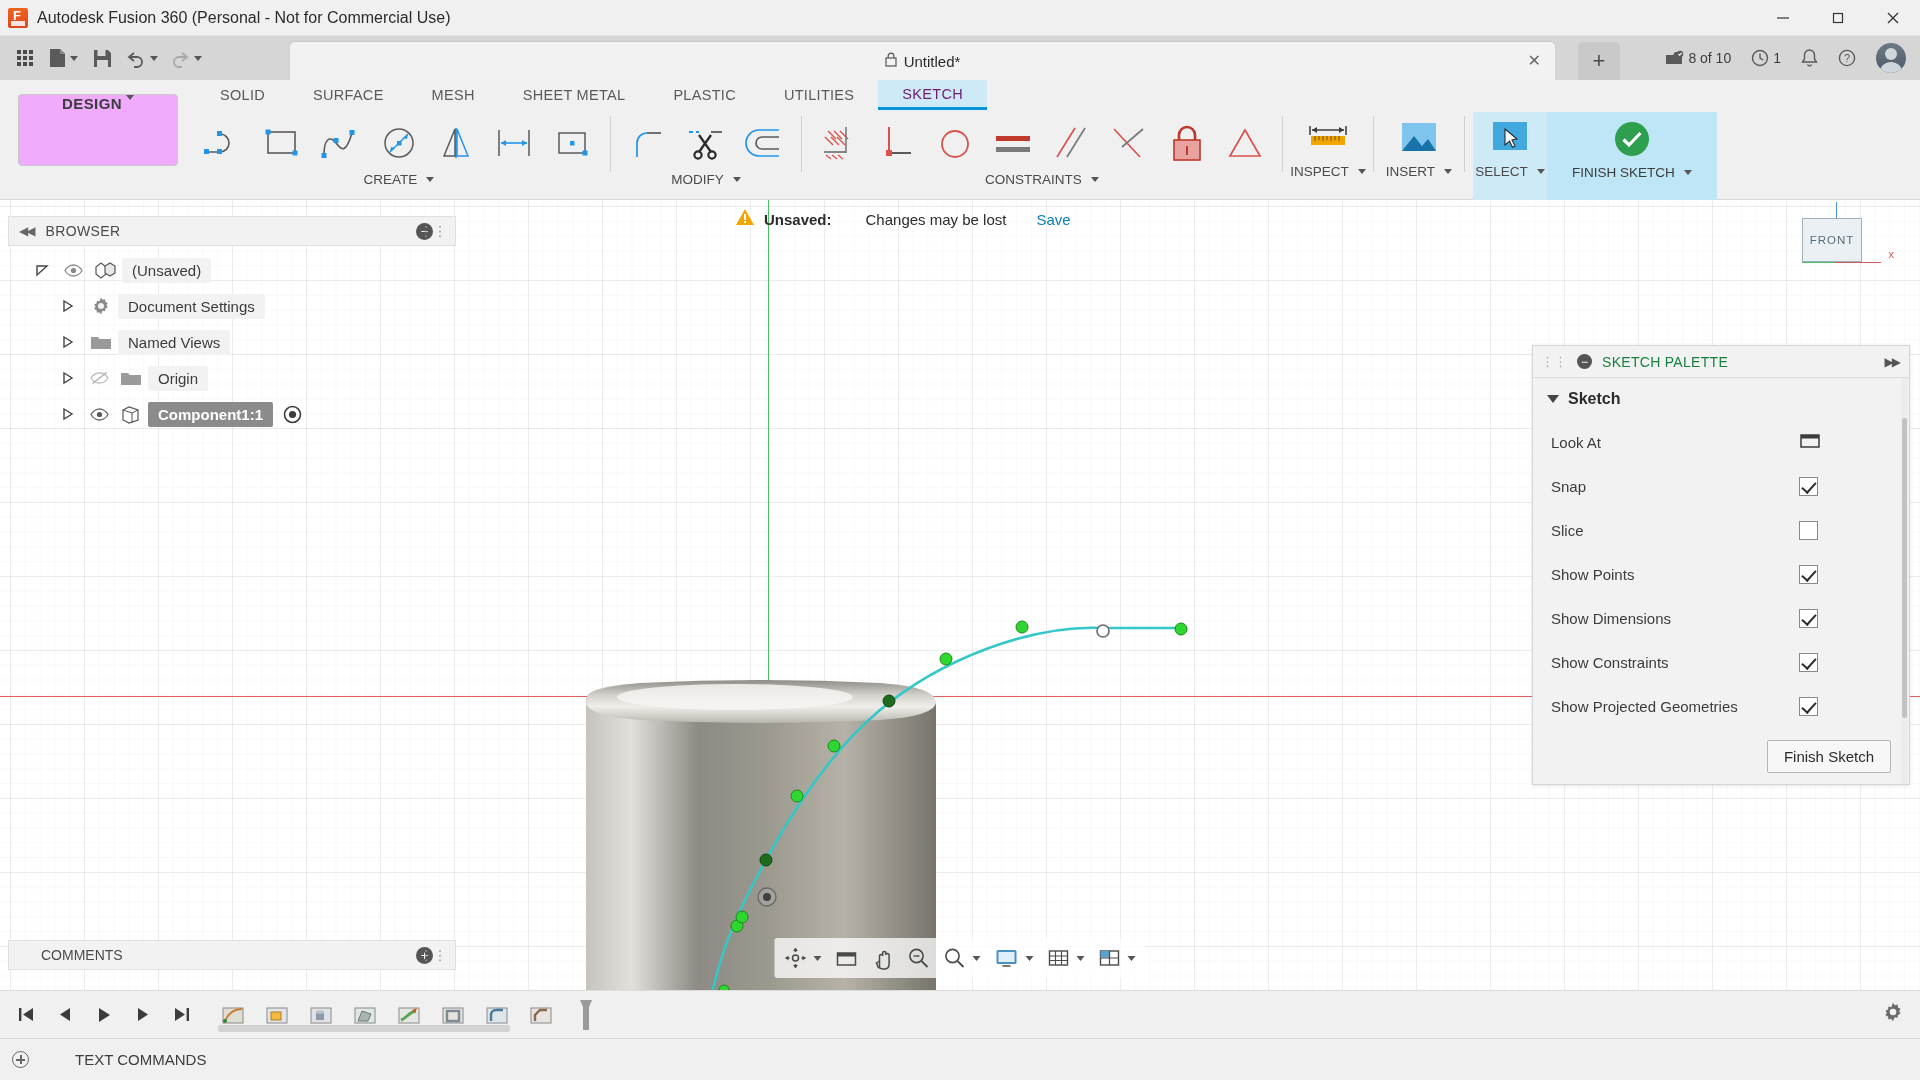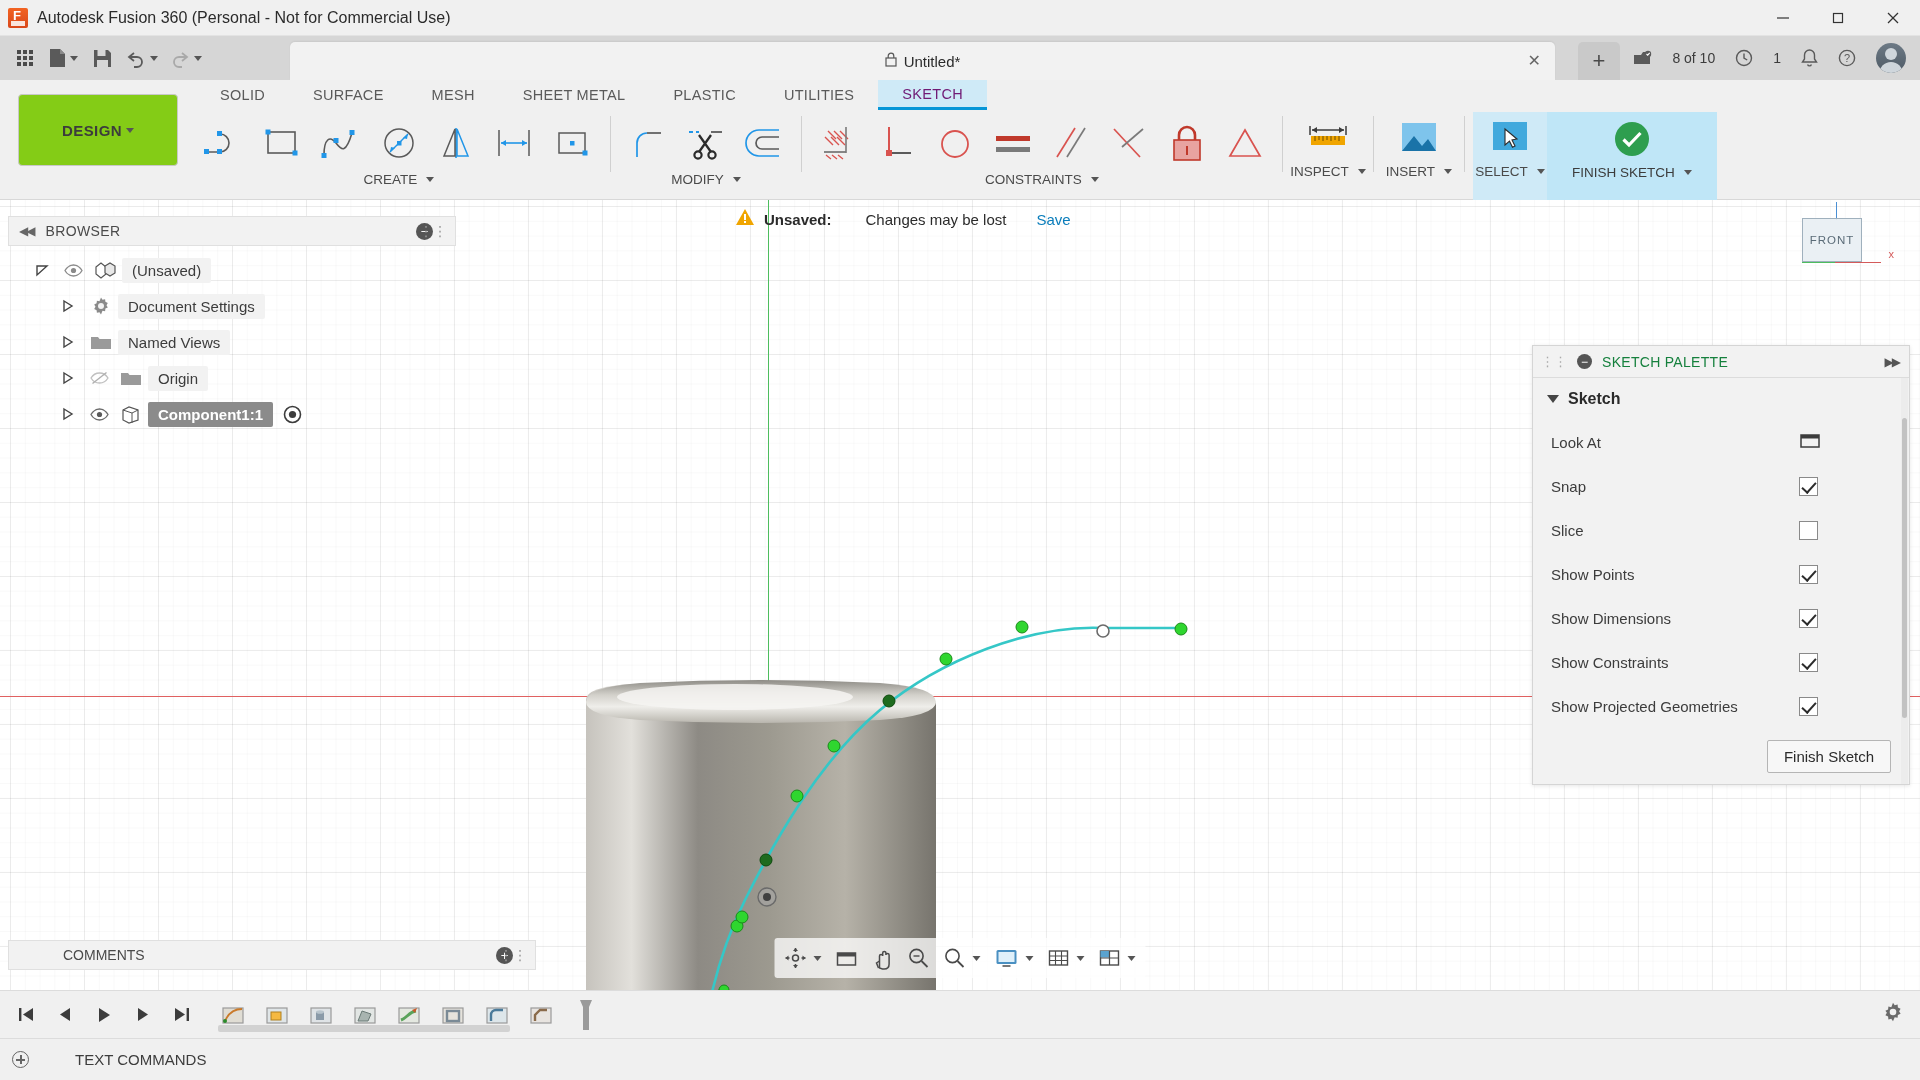--- a/index.html
+++ b/index.html
@@ -56,34 +56,34 @@
     box-shadow:0 -1px 2px rgba(0,0,0,.06);
   }
   .doc-tab .lock{ margin-right:7px; font-size:14px; color:#555;}
   .doc-tab .label{ font-size:15px; color:#2b2b2b;}
   .doc-tab .tclose{ position:absolute; right:14px; top:9px; font-size:16px; color:#666; cursor:pointer;}
   .tab-plus{
     width:42px;height:38px;background:#c9c9c9;border-radius:5px 5px 0 0;margin-left:3px;
     display:flex;align-items:center;justify-content:center;font-size:22px;color:#4a4a4a;font-weight:300;
   }
   .qab-right{ position:absolute; right:6px; top:0; height:44px; display:flex; align-items:center; gap:4px;}
-  .qab-right .item{ height:34px; display:flex;align-items:center; gap:20px; padding:0 8px; font-size:14px;color:#3c3c3c;}
+  .qab-right .item{ height:34px; display:flex;align-items:center; gap:4px; padding:0 8px; font-size:14px;color:#3c3c3c;}
   .avatar{
     width:30px;height:30px;border-radius:50%;
     background:linear-gradient(#6d7a86,#4e5a65); position:relative; overflow:hidden;
   }
   .avatar::before{content:"";position:absolute;left:9px;top:5px;width:12px;height:12px;border-radius:50%;background:#cfd6dc;}
   .avatar::after{content:"";position:absolute;left:3px;top:19px;width:24px;height:16px;border-radius:12px 12px 0 0;background:#cfd6dc;}
 
   
   .ribbon{ height:120px; background:#f0f0f0; position:relative; border-bottom:1px solid #d8d8d8;}
   .design-box{
     position:absolute; left:18px; top:14px; width:160px; height:72px;
-    border:1px solid #c8c8c8; border-radius:4px; background:#84cc16;
-    display:flex; align-items:center; justify-content:center;
+    border:1px solid #c8c8c8; border-radius:4px; background:#f0abfc;
+    display:flex; justify-content:center;
   }
   .design-box .t{ font-size:15px; font-weight:bold; color:#3c3c3c; letter-spacing:.4px;}
   .tabs{ position:absolute; left:196px; top:0; height:30px; display:flex; align-items:center; gap:0;}
   .rtab{
     height:30px; padding:0 24px; display:flex;align-items:center;justify-content:center;
     font-size:14.5px; color:#5a5a5a; letter-spacing:.3px;
   }
   .rtab.active{ background:#cfeaf7; color:#701a75; border-bottom:3px solid #0696d7;}
 
   .rgroups{ position:absolute; left:196px; top:32px; right:0; height:88px; display:flex; align-items:flex-start;}
@@ -164,23 +164,23 @@
   .node .eye{ width:30px; display:flex;align-items:center;justify-content:center;}
   .node .ico{ width:34px; display:flex;align-items:center;justify-content:center;}
   .node .nm{ font-size:15px; color:#3c3c3c; background:#f2f2f2; padding:4px 10px; border-radius:2px;}
   .node.sel .nm{ background:#8b8b8b; color:#fff; font-weight:bold;}
   .node .dot{ width:26px; display:flex;align-items:center;justify-content:center; margin-left:6px;}
   .n-root{ padding-left:18px;}
   .n-child{ padding-left:44px;}
 
   
   .comments{
-    position:absolute; left:8px; bottom:110px; width:528px; height:30px;
+    position:absolute; left:8px; bottom:110px; width:448px; height:30px;
     background:#f2f2f2; border:1px solid #e0e0e0; display:flex; align-items:center;
-    padding-left:54px; z-index:5;
+    padding-left:32px; z-index:5;
   }
   .comments .t{font-size:14px;color:#4a4a4a;}
   .comments .plus{position:absolute;right:22px;top:6px;width:17px;height:17px;border-radius:50%;
                   background:#555;color:#fff;font-size:13px;display:flex;align-items:center;justify-content:center;}
   .comments .drag{position:absolute;right:8px;top:6px;color:#999;font-size:14px;}
 
   
   .palette{
     position:absolute; right:10px; top:345px; width:378px;
     background:#f2f2f2; border:1px solid #d5d5d5; z-index:5;

